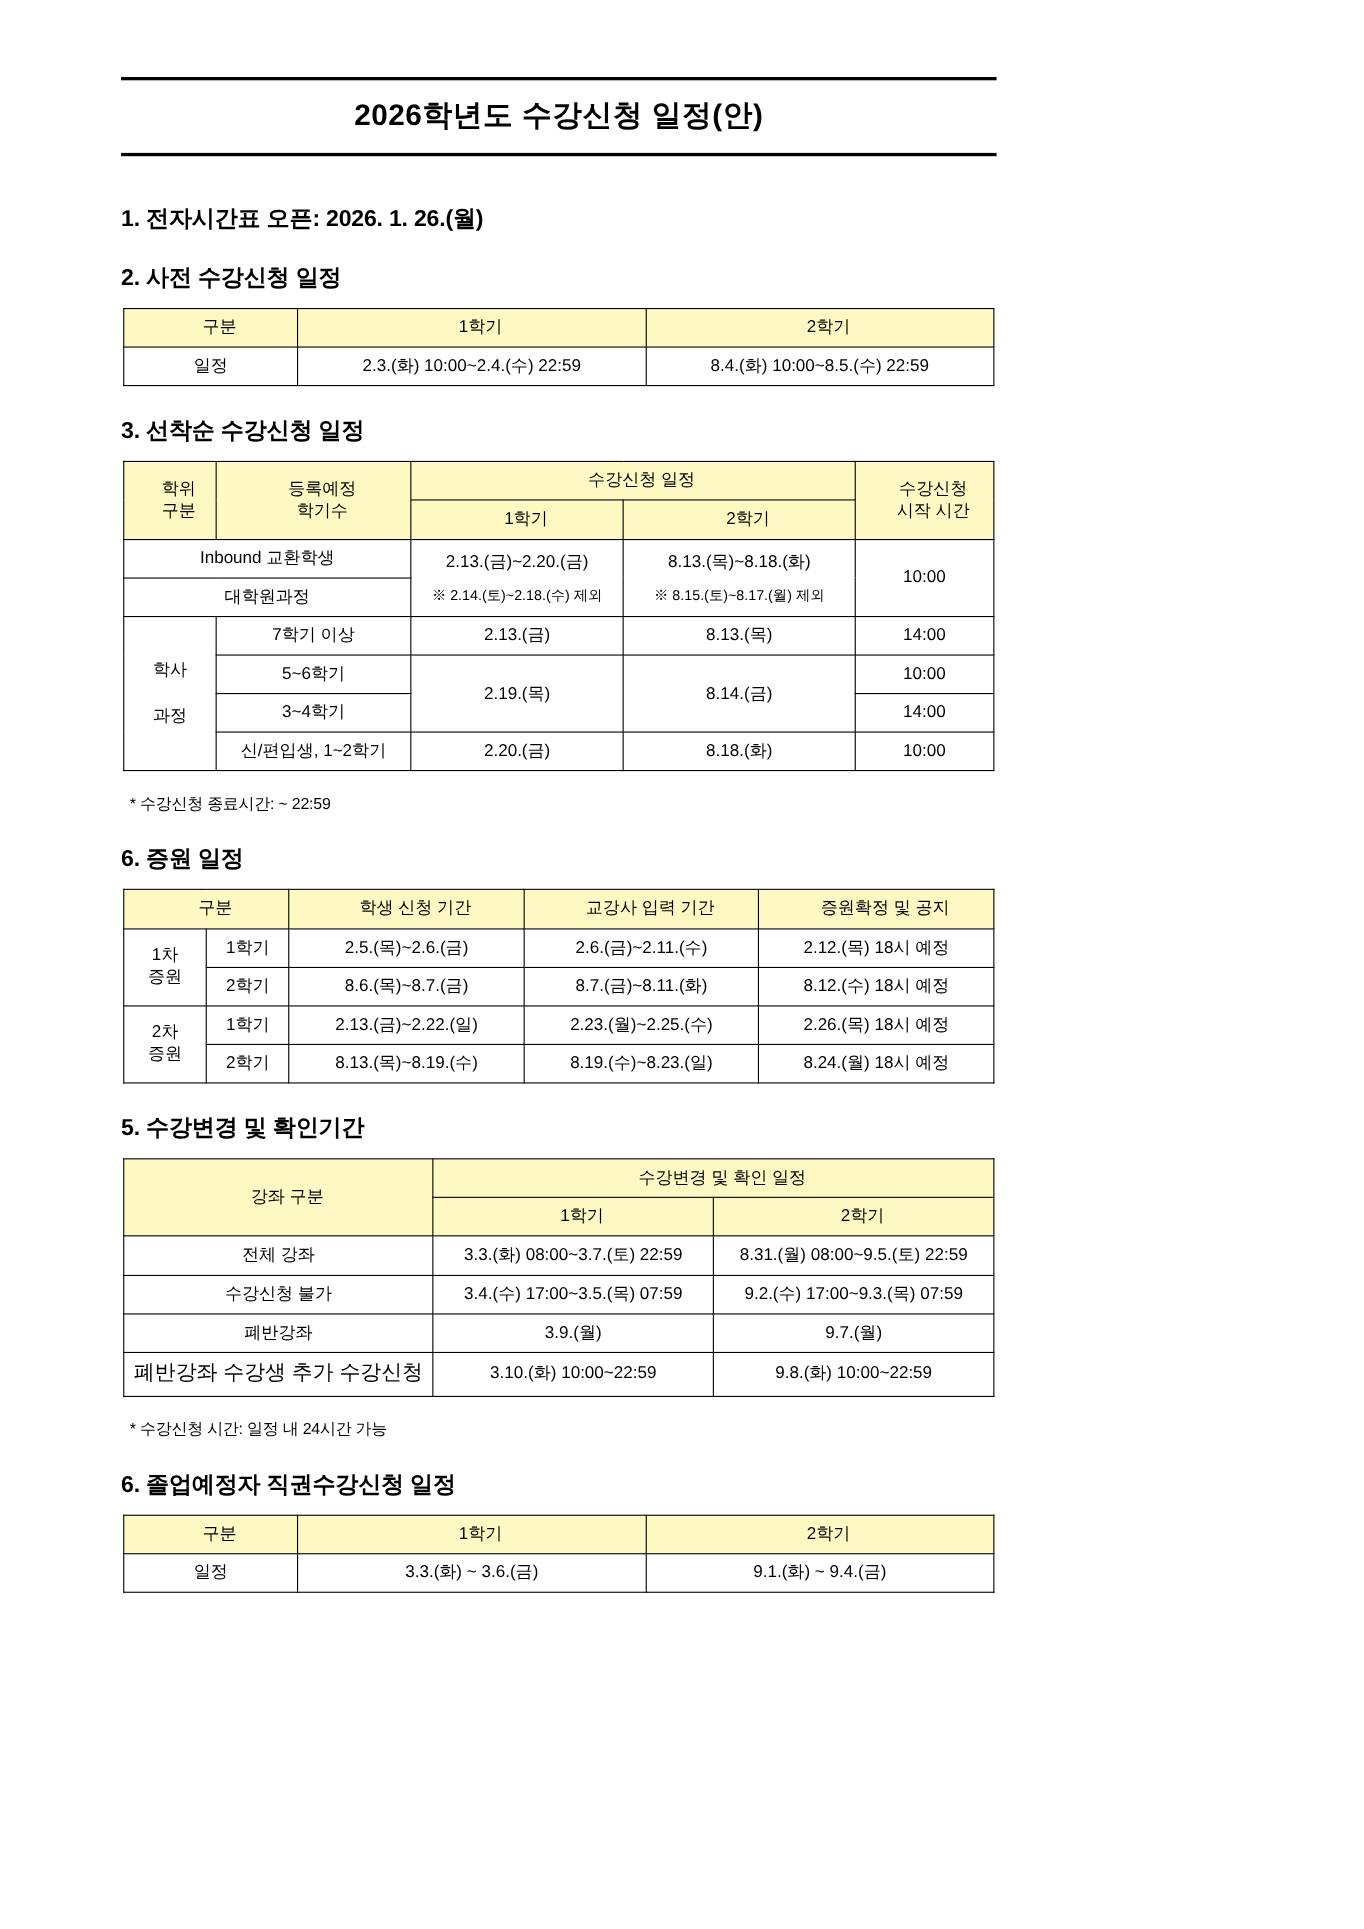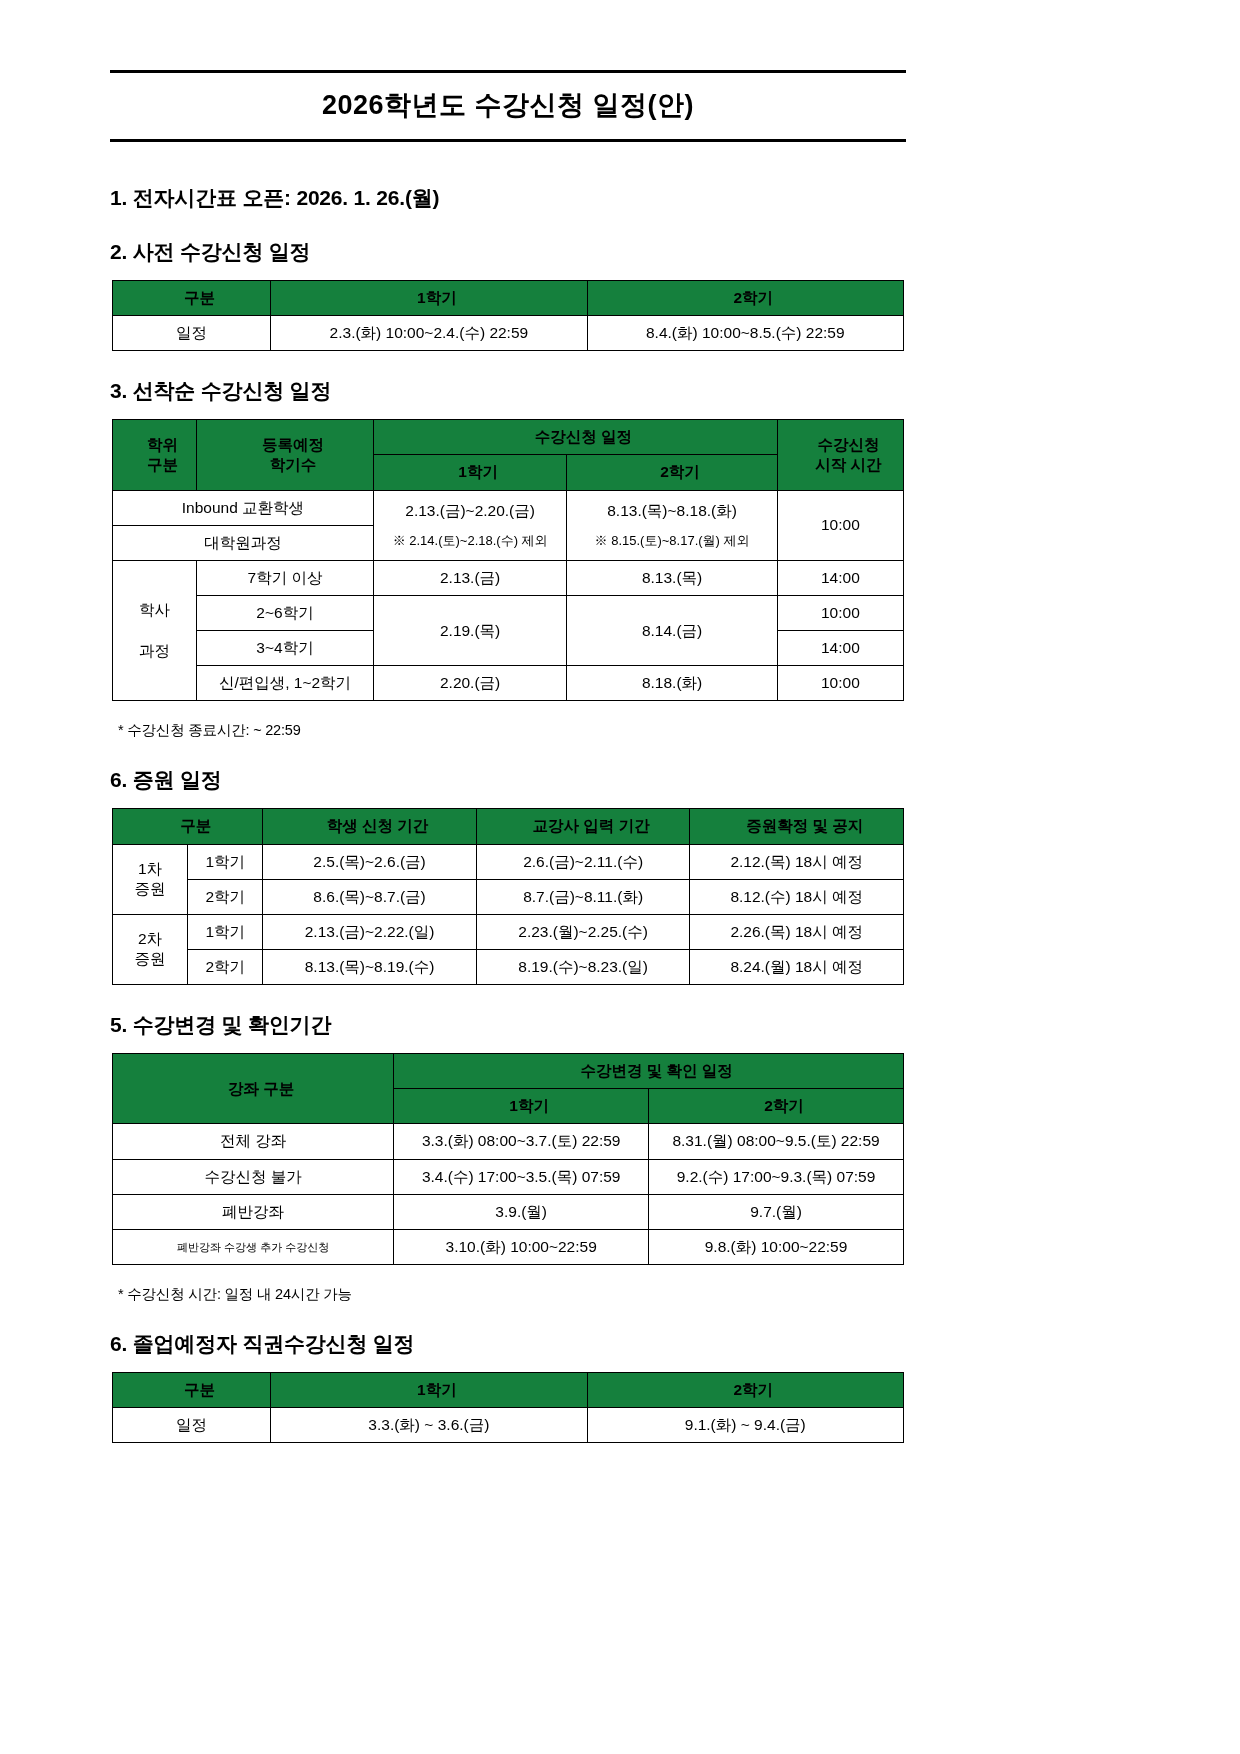--- a/index.html
+++ b/index.html
@@ -55,38 +55,38 @@
   }
   table td, table th {
     border: 1px solid #000;
     text-align: center;
     vertical-align: middle;
     padding: 7px 4px;
     font-weight: normal;
     line-height: 1.3;
   }
   table th, td.hd {
-    background: #15803d;
-    font-weight: bold;
+    background: #fef9c3;
+    font-weight: normal;
     padding-left: 20px;
   }
   .note {
     font-size: 14.5px;
     margin: 20px 0 0 8px;
     letter-spacing: -0.2px;
   }
   .sub-note {
     font-size: 13px;
     display: block;
     margin-top: 12px;
   }
   .tbl-wrap {
     padding: 0 2px;
   }
-  .t-small { font-size: 11px; }
+  .t-small { font-size: 19px; }
 </style>
 </head>
 <body>
 
 <div class="page">
 
   <div class="title-block">
     <div class="doc-title">2026학년도 수강신청 일정(안)</div>
   </div>
 
@@ -164,21 +164,21 @@
         <td rowspan="4">
           <span>학사</span><br><br>
           <span>과정</span>
         </td>
         <td>7학기 이상</td>
         <td>2.13.(금)</td>
         <td>8.13.(목)</td>
         <td>14:00</td>
       </tr>
       <tr>
-        <td>2~6학기</td>
+        <td>5~6학기</td>
         <td rowspan="2">2.19.(목)</td>
         <td rowspan="2">8.14.(금)</td>
         <td>10:00</td>
       </tr>
       <tr>
         <td>3~4학기</td>
         <td>14:00</td>
       </tr>
       <tr>
         <td>신/편입생, 1~2학기</td>

